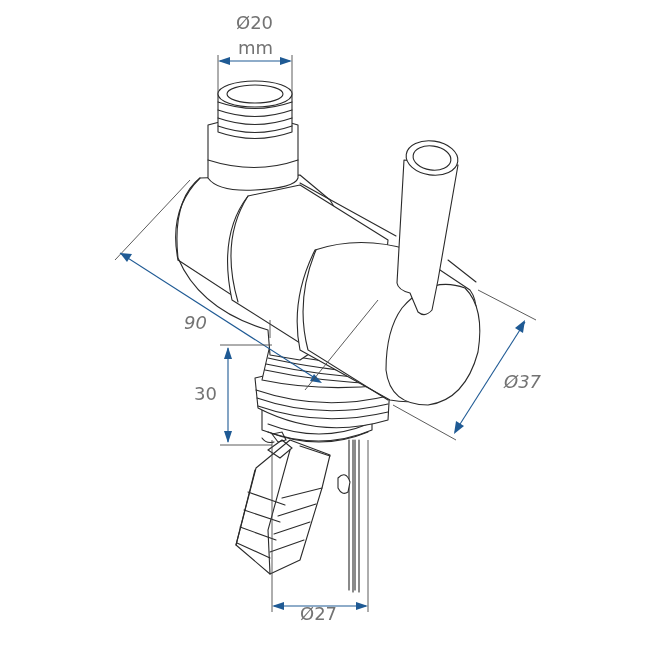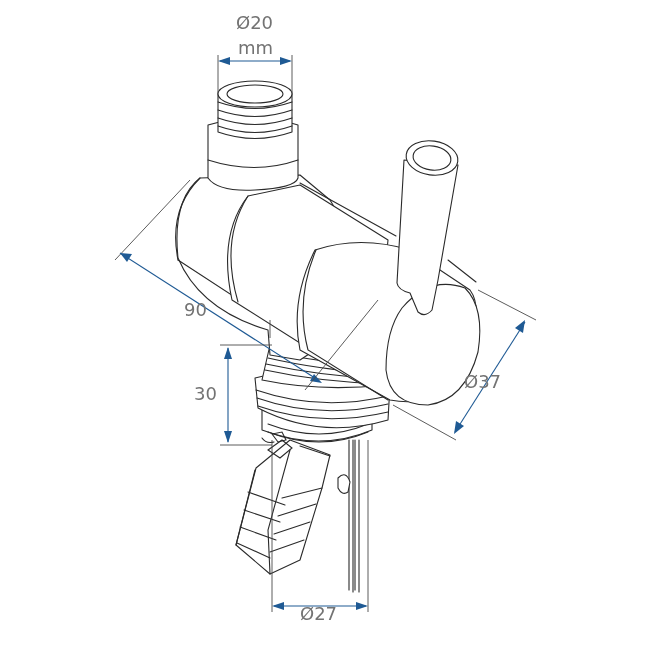--- a/index.html
+++ b/index.html
@@ -131,17 +131,17 @@
       <line class="ext" x1="272" y1="440" x2="272" y2="612"></line>
       <line class="ext" x1="368" y1="440" x2="368" y2="612"></line>
       <line class="dim" x1="274" y1="606" x2="366" y2="606"></line>
       <polygon class="arrow" points="272,606 284,602 284,610"></polygon>
       <polygon class="arrow" points="368,606 356,602 356,610"></polygon>
     </g>
   </svg>
 
   <div class="lbl" style="left:236px; top:14px;">Ø20</div>
   <div class="lbl" style="left:238px; top:39px;">mm</div>
-  <div class="lbl" style="left:184px; top:301px;">90</div>
+  <div class="lbl" style="left:184px; top:314px;font-style:italic;">90</div>
   <div class="lbl" style="left:194px; top:385px;text-align:right;">30</div>
-  <div class="lbl" style="left:464px; top:373px;">Ø37</div>
+  <div class="lbl" style="left:504px; top:373px;font-style:italic;">Ø37</div>
   <div class="lbl" style="left:300px; top:605px;">Ø27</div>
 </div>
 
 </body></html>

